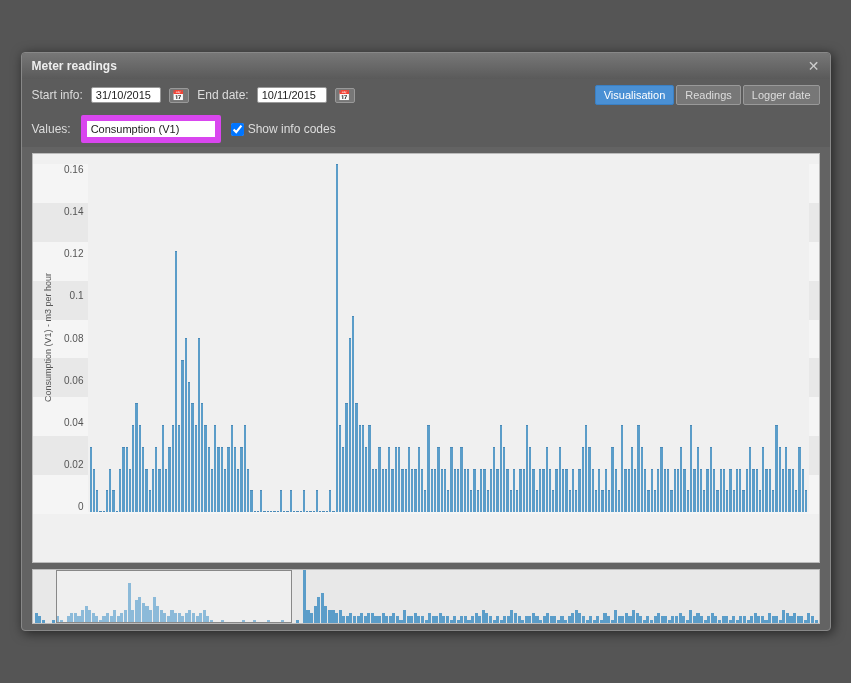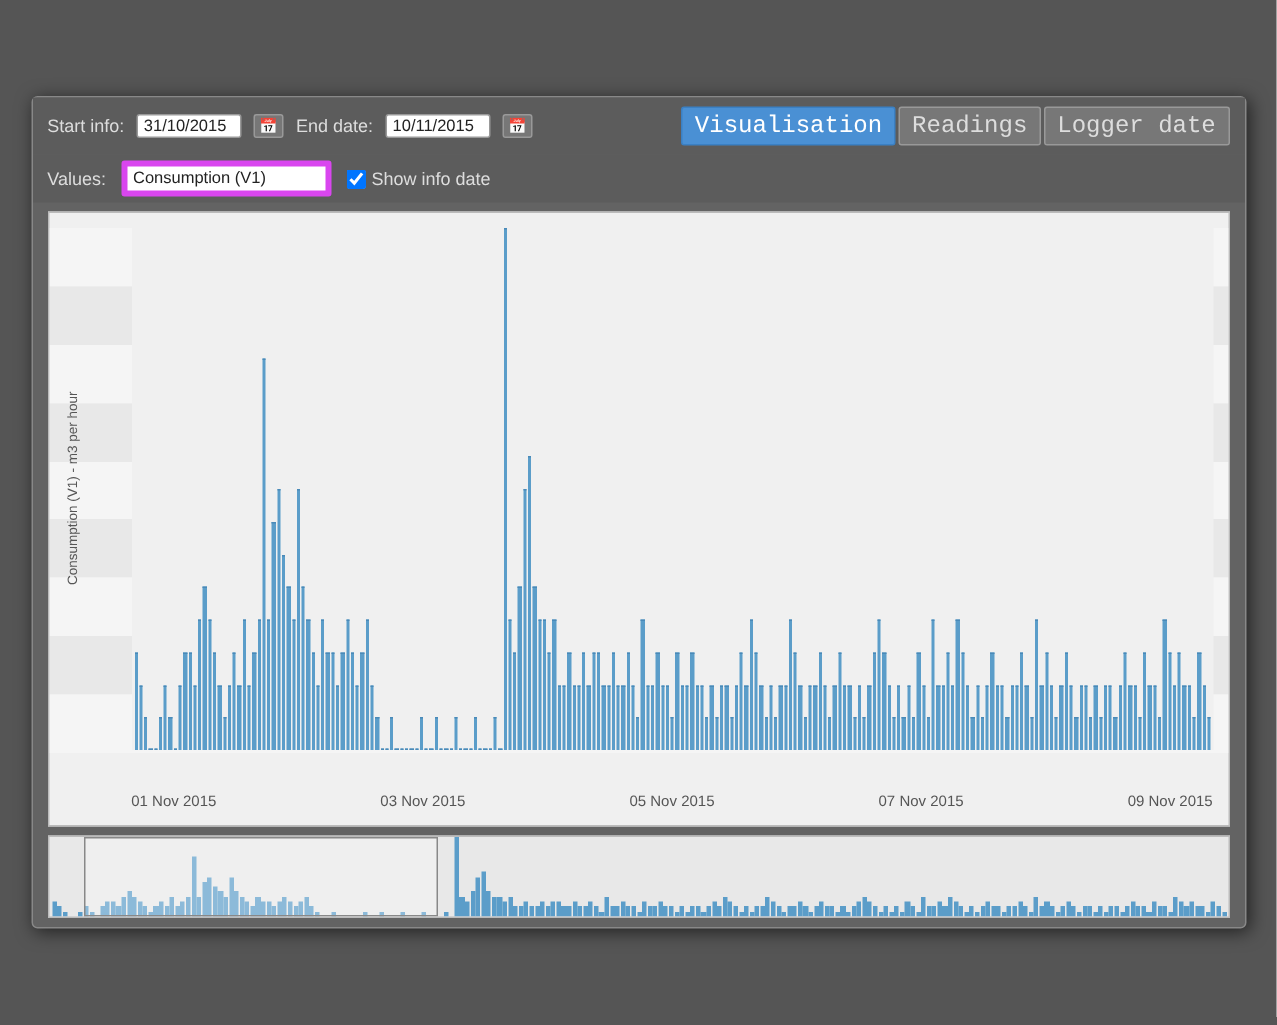--- a/index.html
+++ b/index.html
@@ -88,40 +88,39 @@
       padding: 1px 3px;
       cursor: pointer;
       display: inline-flex;
       align-items: center;
     }
     .tab-btn {
       background: #777;
       border: 1px solid #999;
       border-radius: 2px;
       color: #ddd;
-      font-size: 16px;
+      font-size: 11px;
       padding: 3px 8px;
       cursor: pointer;
-      font-family: Liberation Mono, monospace;
     }
     .tab-btn.active {
       background: #4a90d4;
       color: #fff;
       border-color: #3a80c4;
     }
     .values-bar {
       background: #5c5c5c;
       padding: 4px 10px;
       display: flex;
       align-items: center;
       gap: 10px;
     }
     .dropdown {
       background: #fff;
-      border: 4px solid #d946ef;
+      border: 6px solid #d946ef;
       border-radius: 2px;
       padding: 2px 4px;
       font-size: 11px;
       color: #222;
       appearance: none;
       width: 140px;
       cursor: pointer;
     }
     .checkbox-label {
       display: flex;
@@ -246,20 +245,24 @@
       left: 0; right: 0;
     }
     .stripe.light-stripe { background: #f5f5f5; }
     .stripe.dark-stripe { background: #e8e8e8; }
   </style>
 </head>
 <body>
 
 <div class="dialog">
 
+  <div class="title-bar">
+    <span class="title-bar-title">Meter readings</span>
+    <button class="title-bar-close">✕</button>
+  </div>
 
 
   <div class="toolbar">
     <div class="toolbar-left">
       <span class="label-text">Start info:</span>
       <input class="date-input" type="text" value="31/10/2015" style="">
       <button class="cal-btn">📅</button>
       <span class="label-text">End date:</span>
       <input class="date-input" type="text" value="10/11/2015" style="">
       <button class="cal-btn">📅</button>
@@ -271,21 +274,21 @@
     </div>
   </div>
 
   <div class="values-bar">
     <span class="label-text">Values:</span>
     <select class="dropdown">
       <option>Consumption (V1)</option>
     </select>
     <label class="checkbox-label">
       <input type="checkbox" checked="" style="">
-      <span>Show info date</span>
+      <span>Show info codes</span>
     </label>
   </div>
 
   <div class="chart-container">
 
     <div class="striped-bg" id="stripes">
         <div class="stripe light-stripe" style="top: 10px; height: 38.8889px;"></div>
         <div class="stripe dark-stripe" style="top: 48.8889px; height: 38.8889px;"></div>
         <div class="stripe light-stripe" style="top: 87.7778px; height: 38.8889px;"></div>
         <div class="stripe dark-stripe" style="top: 126.667px; height: 38.8889px;"></div>
@@ -293,20 +296,31 @@
         <div class="stripe dark-stripe" style="top: 204.444px; height: 38.8889px;"></div>
         <div class="stripe light-stripe" style="top: 243.333px; height: 38.8889px;"></div>
         <div class="stripe dark-stripe" style="top: 282.222px; height: 38.8889px;"></div>
         <div class="stripe light-stripe" style="top: 321.111px; height: 38.8889px;"></div>
       </div>
 
     <div style="position:absolute;left:8px;top:10px;bottom:50px;width:14px;display:flex;align-items:center;justify-content:center;">
       <span style="color:#555;font-size:9px;writing-mode:vertical-rl;transform:rotate(180deg);white-space:nowrap;">Consumption (V1) - m3 per hour</span>
     </div>
 
+    <div class="y-axis" id="y-axis">
+        <span class="y-label">0.16</span>
+        <span class="y-label">0.14</span>
+        <span class="y-label">0.12</span>
+        <span class="y-label">0.1</span>
+        <span class="y-label">0.08</span>
+        <span class="y-label">0.06</span>
+        <span class="y-label">0.04</span>
+        <span class="y-label">0.02</span>
+        <span class="y-label">0</span>
+      </div>
 
     <div class="chart-area" id="chart-area">
       <div class="bars-container" id="bars-container">
           <div class="bar" style="height: 18.75%;"></div>
           <div class="bar" style="height: 12.5%;"></div>
           <div class="bar" style="height: 6.25%;"></div>
           <div class="bar" style="height: 0%;"></div>
           <div class="bar" style="height: 0%;"></div>
           <div class="bar" style="height: 6.25%;"></div>
           <div class="bar" style="height: 12.5%;"></div>
@@ -518,27 +532,20 @@
           <div class="bar" style="height: 18.75%;"></div>
           <div class="bar" style="height: 12.5%;"></div>
           <div class="bar" style="height: 12.5%;"></div>
           <div class="bar" style="height: 6.25%;"></div>
           <div class="bar" style="height: 18.75%;"></div>
           <div class="bar" style="height: 12.5%;"></div>
           <div class="bar" style="height: 6.25%;"></div>
         </div>
     </div>
 
-    <div class="x-axis" id="x-axis">
-        <span class="x-label">01 Nov 2015</span>
-        <span class="x-label">03 Nov 2015</span>
-        <span class="x-label">05 Nov 2015</span>
-        <span class="x-label">07 Nov 2015</span>
-        <span class="x-label">09 Nov 2015</span>
-      </div>
   </div>
 
   <div class="mini-chart">
     <div class="mini-bars" id="mini-bars">
         <div class="mini-bar" style="height: 18.75%;"></div>
         <div class="mini-bar" style="height: 12.5%;"></div>
         <div class="mini-bar" style="height: 6.25%;"></div>
         <div class="mini-bar" style="height: 0%;"></div>
         <div class="mini-bar" style="height: 0%;"></div>
         <div class="mini-bar" style="height: 6.25%;"></div>

